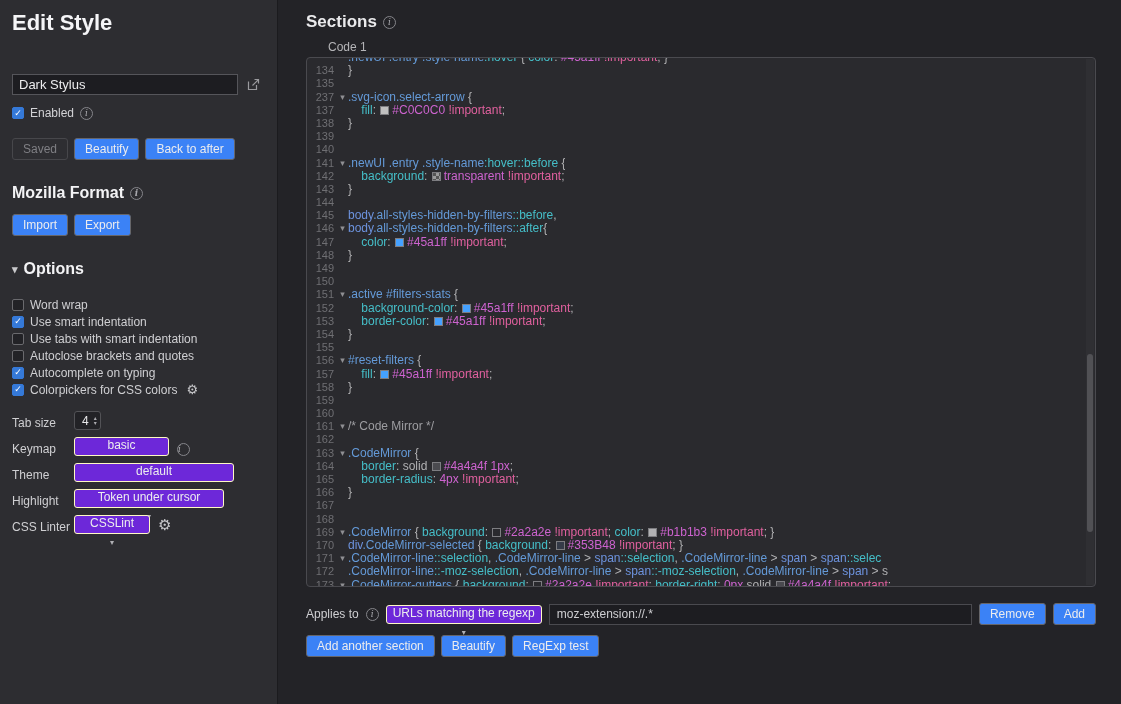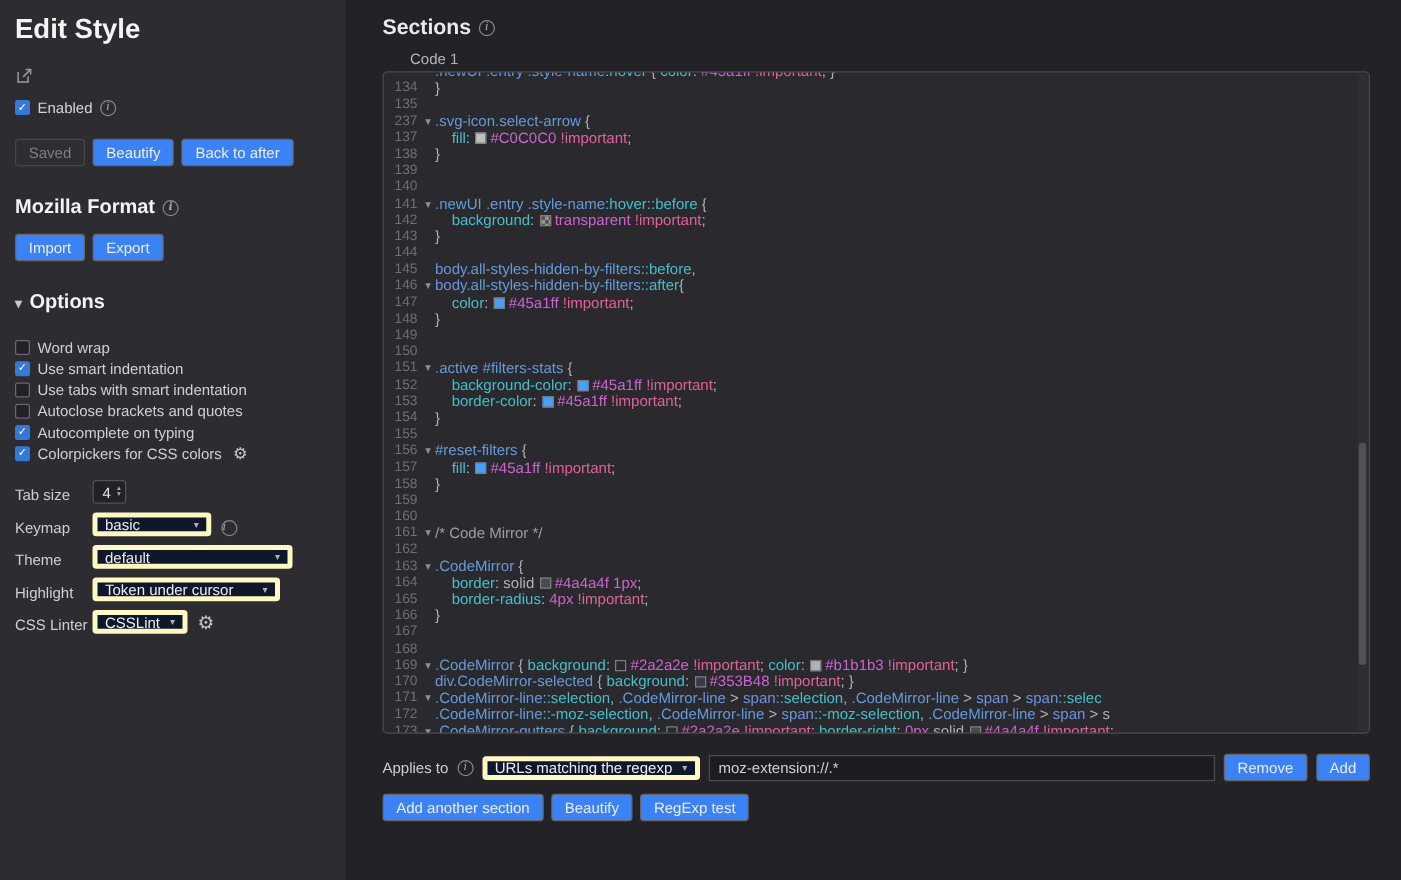--- a/index.html
+++ b/index.html
@@ -3,21 +3,21 @@
 <meta charset="utf-8">
 <style>
   * { margin:0; padding:0; box-sizing:border-box; }
   html,body { width:1121px; height:704px; background:#232327; overflow:hidden;
     font-family:"Liberation Sans", sans-serif; }
   .app { display:flex; width:1121px; height:704px; }
 
   
   .sidebar { width:278px; min-width:278px; height:100%; background:#2d2d31;
     border-right:1px solid #1b1b1e; padding:10px 12px; color:#cdcdd0; }
-  .page-title { font-size:22px; font-weight:bold; color:#f5f5f7; margin-bottom:17px; }
+  .page-title { font-size:22px; font-weight:bold; color:#f5f5f7; margin-bottom:38px; }
   .name-row { display:flex; align-items:center; gap:8px; margin-bottom:9px; }
   .name-input { width:226px; height:21px; background:#1d1d21; border:1px solid #55555a;
     color:#ececee; font-size:13px; padding:0 6px; font-family:"Liberation Sans",sans-serif; }
   .ext-icon { display:inline-flex; cursor:pointer; }
   .check-row { display:flex; align-items:center; gap:6px; height:18px; font-size:12px; color:#d3d3d6; }
   .cb { width:12px; height:12px; min-width:12px; border:1px solid #6a6a6e; border-radius:2px;
     background:#222226; display:inline-flex; align-items:center; justify-content:center;
     font-size:9px; line-height:9px; color:#fff; cursor:pointer; }
   .cb.checked { background:var(--c-checkbox,#3579d8); border-color:var(--c-checkbox,#3579d8); }
   .info { display:inline-block; width:13px; height:13px; min-width:13px; border:1px solid #85858a;
@@ -32,22 +32,22 @@
   .options-h { cursor:pointer; }
   .caret { font-size:11px; color:#c9c9cc; }
   .cb-list { margin-top:18px; }
   .cb-row { display:flex; align-items:center; gap:6px; height:17px; font-size:12px;
     color:#cfcfd2; cursor:pointer; }
   .gear { font-size:13px; color:#c6c6c9; cursor:pointer; margin-left:3px; }
   .field-list { margin-top:12px; }
   .field { display:flex; align-items:flex-end; margin-bottom:6px; font-size:12px; color:#cfcfd2; height:20px; }
   .field .flabel { width:62px; min-width:62px; }
   .select { display:inline-flex; align-items:center; justify-content:space-between;
-    background:#0f172a; border:4px solid #fef9c3; border-radius:3px; height:19px;
-    padding:0 6px; color:#ececee; font-size:12px; gap:8px; cursor:pointer; white-space:nowrap; }
+    background:#6d28d9; border:1px solid #fef9c3; border-radius:3px; height:19px;
+    padding:0 6px; color:#ececee; font-size:12px; gap:8px; cursor:pointer; white-space:nowrap;flex-direction:column; }
   .select .arrow { font-size:8px; color:#b0b0b4; }
   .num-input { display:inline-flex; align-items:center; background:#222226;
     border:1px solid #525256; border-radius:3px; height:19px; padding:0 3px 0 7px;
     color:#e8e8ea; font-size:12px; cursor:text; }
   .spinner { display:flex; flex-direction:column; margin-left:5px; cursor:pointer; }
   .spinner span { font-size:6px; line-height:5px; color:#aaaaae; }
   .f-extra { margin-left:8px; display:inline-flex; align-items:center; }
 
   
   .main { flex:1; padding:12px 25px 0 28px; color:#cdcdd0; }
@@ -92,20 +92,21 @@
 </style>
 </head>
 <body>
 
 <div class="app">
 
   <aside class="sidebar">
     <div class="page-title">Edit Style</div>
 
     <div class="name-row">
+      <input class="name-input" value="Dark Stylus" style="">
       <span class="ext-icon">
         <svg width="15" height="15" viewBox="0 0 15 15">
           <path d="M2.5 4.5 v8 h8 v-4.5" stroke="#9a9a9e" stroke-width="1.2" fill="none"></path>
           <path d="M6.5 8.5 L12.5 2.5 M8.5 2.5 h4 v4" stroke="#9a9a9e" stroke-width="1.2" fill="none"></path>
         </svg>
       </span>
     </div>
 
     <div class="check-row">
       <span class="cb checked">✓</span>

